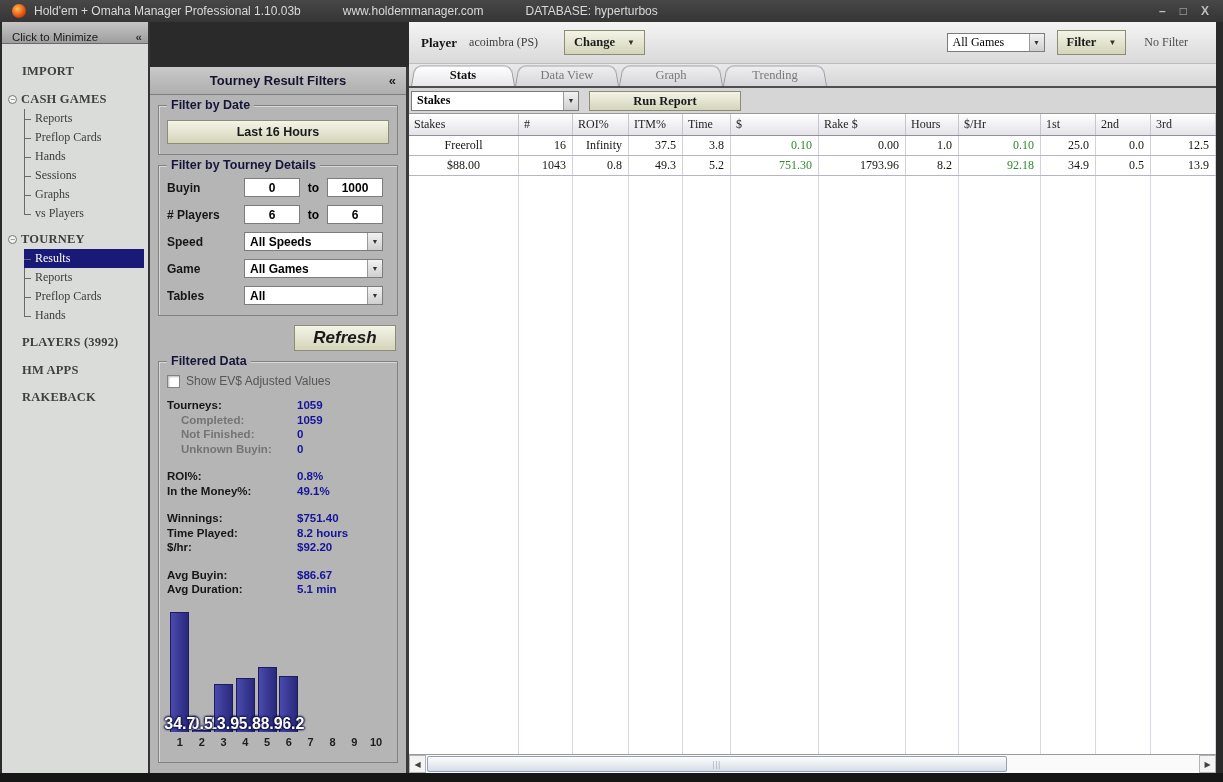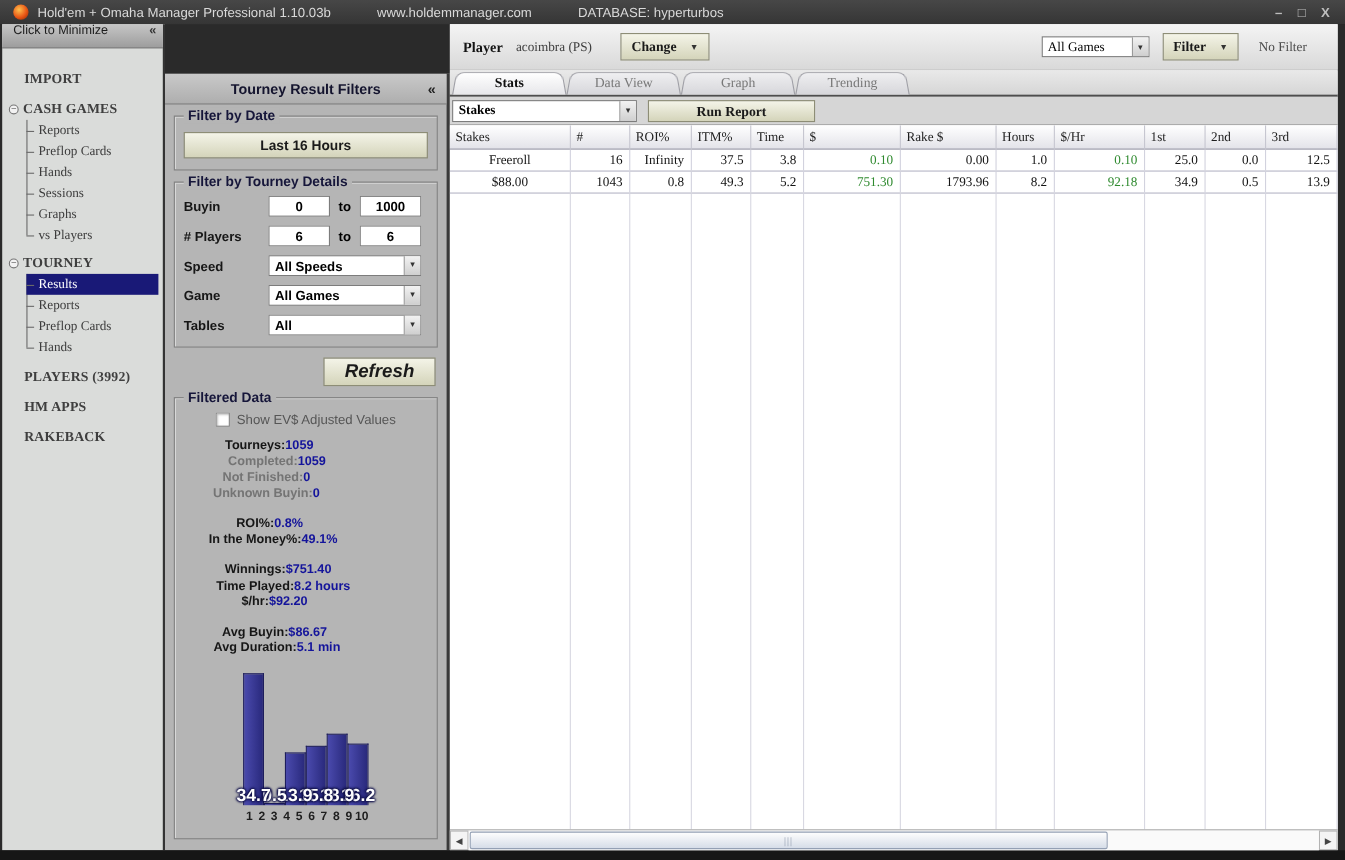--- a/index.html
+++ b/index.html
@@ -20,21 +20,21 @@
   
   .menubar { height:24px; background:#4a4a4a; border-bottom:1px solid #2e2e2e; display:flex; align-items:center; color:#ececec; flex:none; padding-left:10px; }
   .menu-item { padding:4px 13px; cursor:default; }
 
   
   .app-body { flex:1; display:flex; min-height:0; border-left:2px solid #2a2a2a; border-right:7px solid #2a2a2a; }
   .bottom-strip { height:9px; background:#161616; flex:none; }
 
   
   .sidebar { width:148px; flex:none; background:#dadcda; border-right:2px solid #333; display:flex; flex-direction:column; }
-  .side-min { height:22px; background:linear-gradient(#c6c6c6,#9d9d9d); border-bottom:1px solid #6a6a6a; display:flex; align-items:flex-start; padding:0 6px 0 10px; color:#1c1c1c; font-size:11.5px; }
+  .side-min { height:22px; background:linear-gradient(#c6c6c6,#9d9d9d); border-bottom:1px solid #6a6a6a; display:flex; align-items:flex-end; padding:0 6px 0 10px; color:#1c1c1c; font-size:11.5px; }
   .side-min .chev { margin-left:auto; font-weight:bold; color:#333; }
   .side-scroll { flex:1; padding-top:10px; overflow:hidden;font-family:Liberation Serif, serif; }
   .side-h { font-weight:bold; color:#3f3f3f; font-size:12.5px; letter-spacing:0.2px; }
   .side-sec { padding:4px 0 4px 20px; margin-top:6px; cursor:default; }
   .side-grp-h { display:flex; align-items:center; margin-top:6px; padding:3px 0 2px 6px; cursor:default; }
   .collapse { width:9px; height:9px; border:1px solid #777; border-radius:50%; background:#f2f2f2; color:#333; font-size:9px; line-height:7px; text-align:center; margin-right:4px; flex:none; }
   .tree { position:relative; margin-left:22px; }
   .tree .vline { position:absolute; left:0; top:0; bottom:9px; width:1px; background:#6a6a6a; }
   .tree-item { position:relative; padding:2px 2px 2px 11px; color:#3c3c3c; font-size:12px; cursor:default; margin-right:4px; }
   .tree-item::before { content:""; position:absolute; left:0; top:50%; width:7px; height:1px; background:#6a6a6a; }
@@ -50,21 +50,21 @@
   .date-btn { display:block; width:100%; height:24px; line-height:22px; margin-top:6px; font-size:12.5px; }
   .frow { display:flex; align-items:center; margin-top:8px; }
   .frow:first-of-type { margin-top:4px; }
   .flabel { width:77px; font-weight:bold; font-size:12px; color:#161616; flex:none; }
   .num { width:56px; height:19px; border:1px solid #7c7c7c; background:#fff; text-align:center; font-weight:bold; font-size:12px; font-family:inherit; }
   .to { width:27px; text-align:center; font-weight:bold; flex:none; }
   .selectbox { height:19px; background:#fff; border:1px solid #7c7c7c; display:flex; align-items:center; font-weight:bold; font-size:12px; padding-left:5px; width:139px; cursor:default; }
   .selectbox .dd { margin-left:auto; width:15px; align-self:stretch; background:linear-gradient(#f2f2f2,#cfcfcf); border-left:1px solid #9a9a9a; display:flex; align-items:center; justify-content:center; font-size:7px; color:#333; }
   .refresh-row { display:flex; justify-content:flex-end; padding:9px 10px 0 0; }
   .refresh-btn { width:102px; height:26px; line-height:24px; font-size:17px;font-style:italic; }
-  .gbox.filtered { flex:1; margin-bottom:10px; display:flex; flex-direction:column; min-height:0;align-items:center; }
+  .gbox.filtered { flex:1; margin-bottom:10px; display:flex; flex-direction:column; min-height:0; }
   .cb-row { display:flex; align-items:center; margin:4px 0 10px 0; }
   .cb { width:13px; height:13px; background:#fff; border:1px solid #828282; box-shadow:inset 1px 1px 2px #b9b9b9; margin-right:6px; flex:none; }
   .cb-label { color:#565656; font-size:12px; }
   .stat-row { display:flex; line-height:14.5px; font-weight:bold; font-size:11.5px; }
   .stat-row.gap { margin-top:13px; }
   .stat-row .sl { color:#161616; }
   .stat-row.sub .sl { color:#747474; padding-left:14px; }
   .stat-row .sv { color:#14149b; margin-left:auto; width:92px; flex:none; }
   
   .chart { margin-top:auto; padding:0 2px; }

